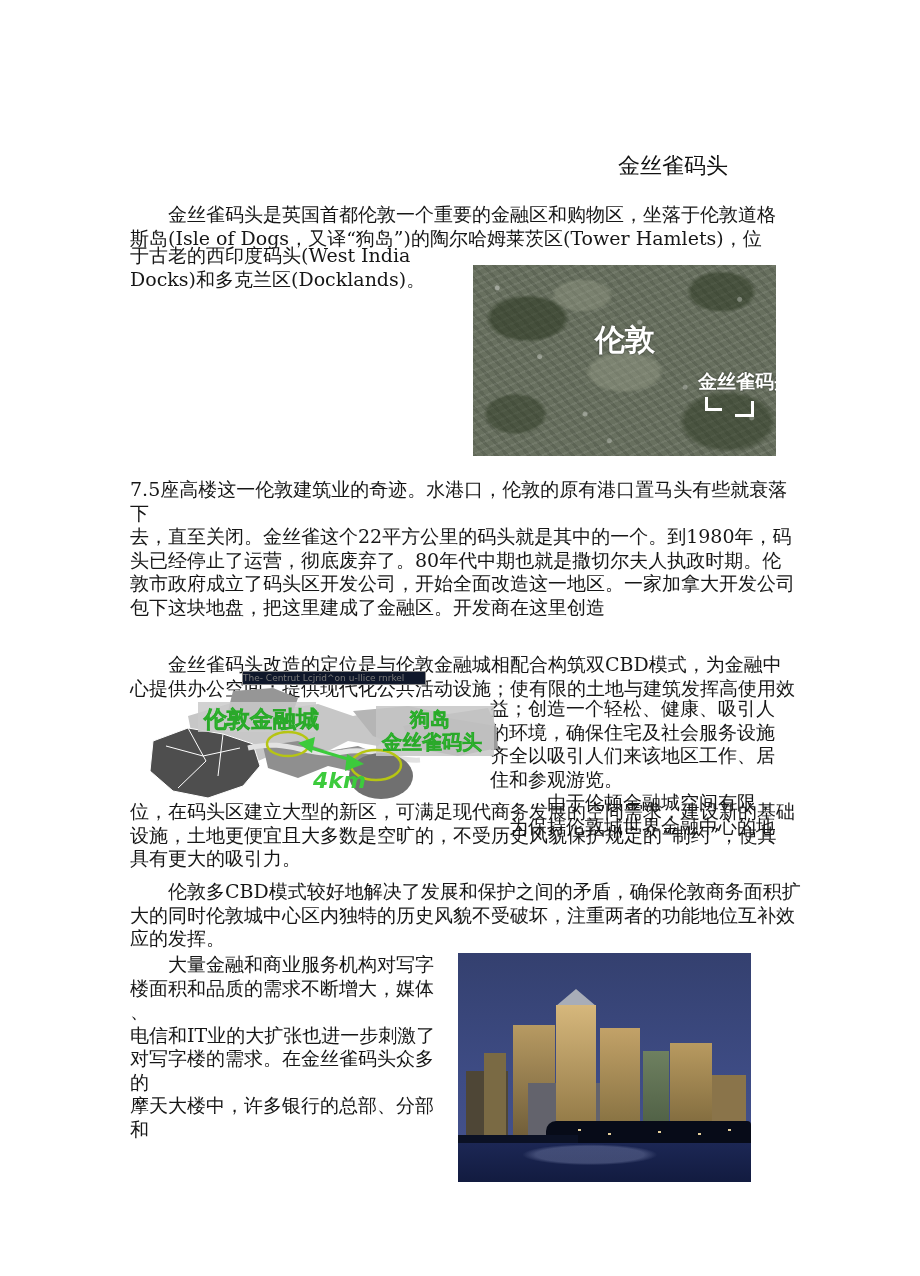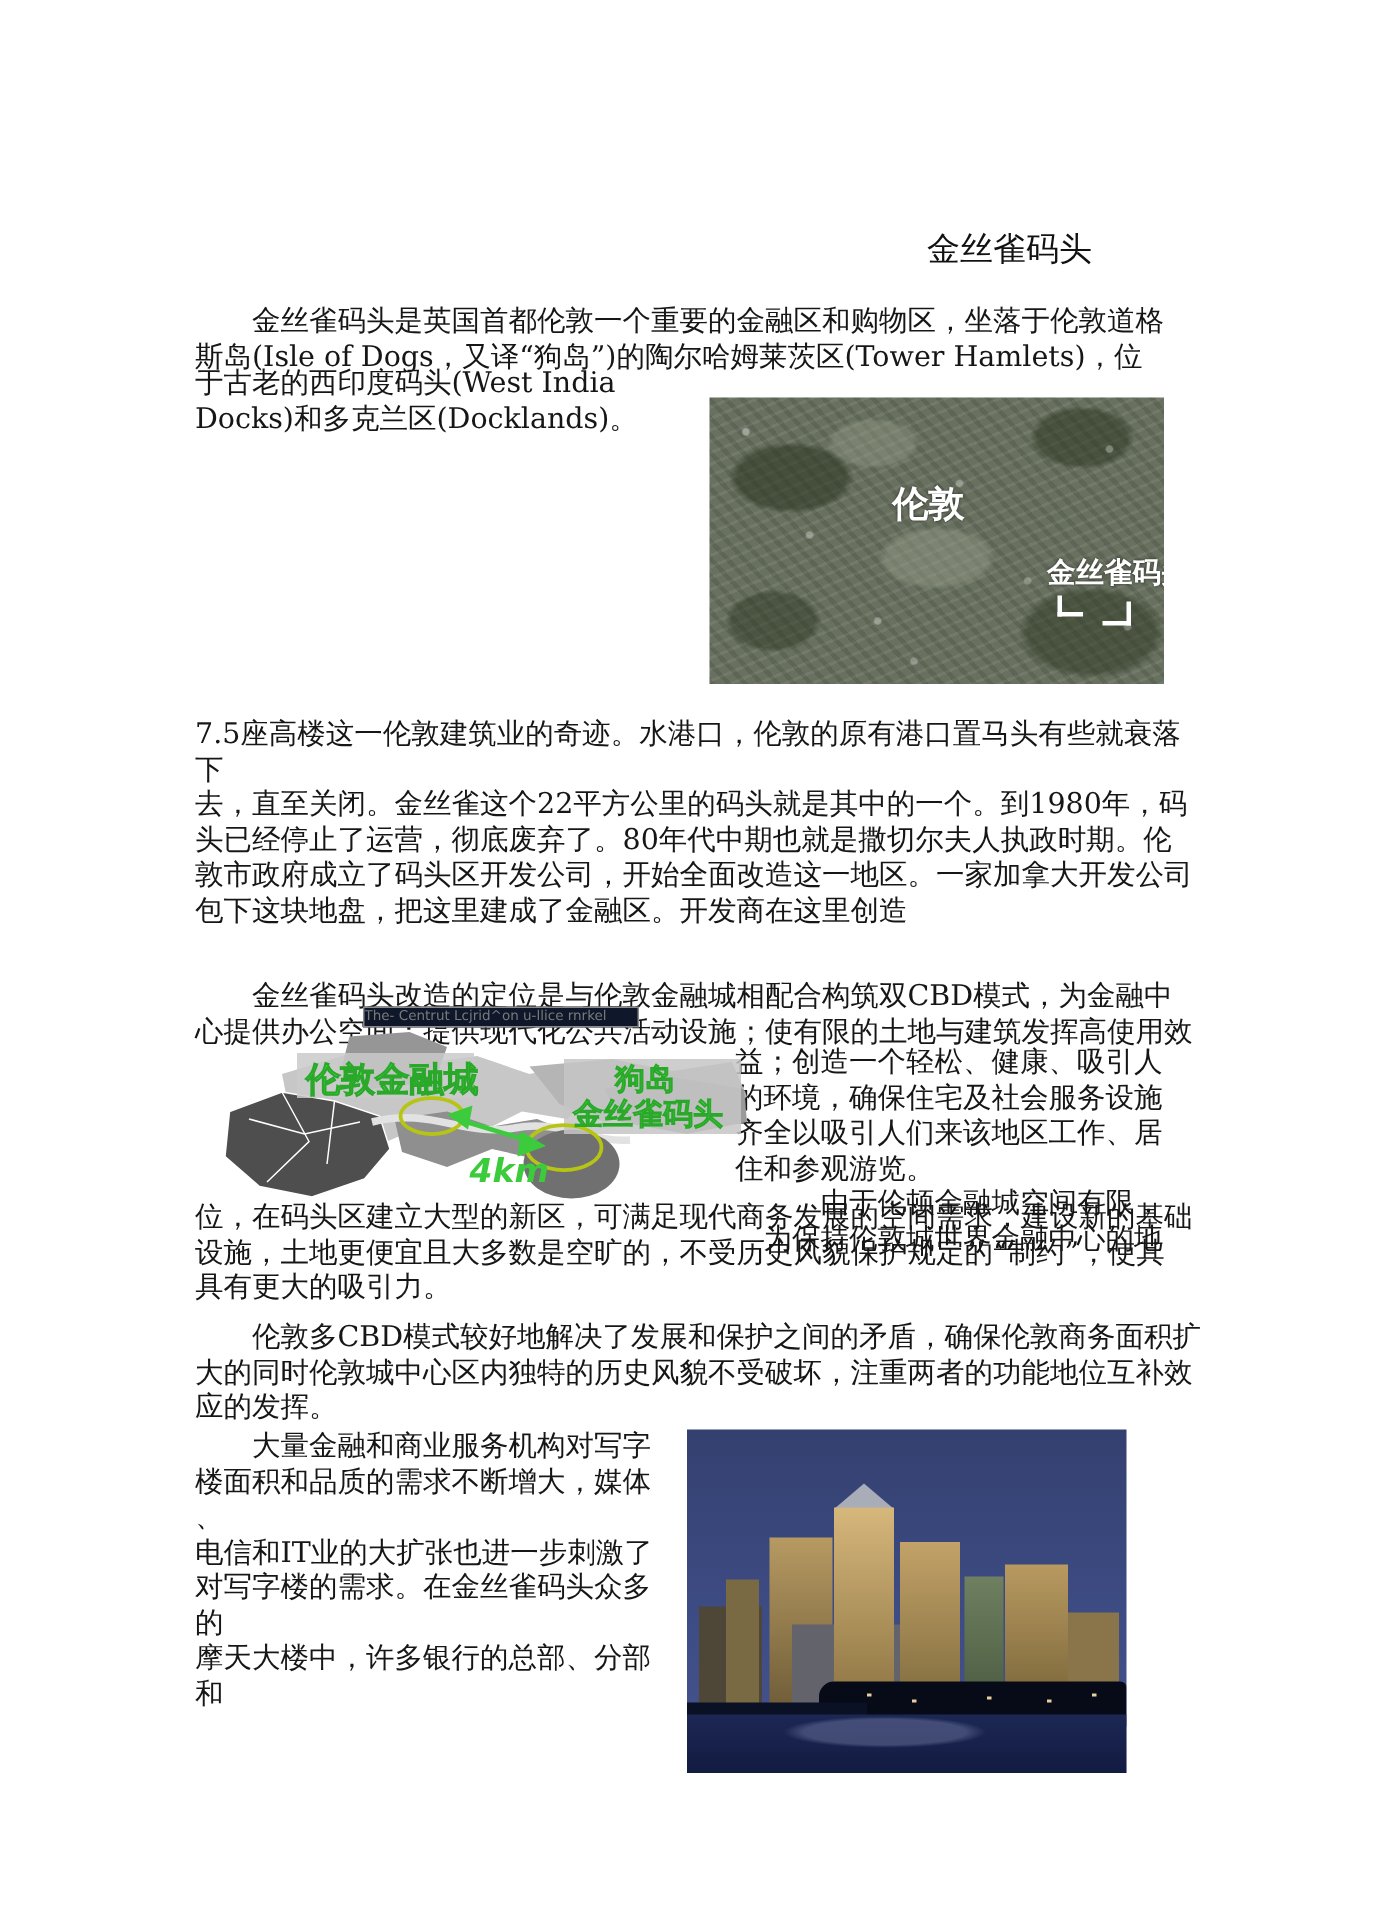--- a/index.html
+++ b/index.html
@@ -37,21 +37,21 @@
       radial-gradient(ellipse 56px 30px at 50% 56%, rgba(150,156,136,.45) 0 60%, transparent 70%),
       radial-gradient(ellipse 44px 24px at 36% 16%, rgba(150,156,136,.4) 0 60%, transparent 70%),
       repeating-linear-gradient(47deg, rgba(0,0,0,.10) 0 3px, transparent 3px 8px),
       repeating-linear-gradient(-23deg, rgba(255,255,255,.07) 0 2px, transparent 2px 7px);
   }
   .sat-label{
     position:absolute;color:#ffffff;font-weight:bold;
     font-family:"DejaVu Sans","Liberation Sans",sans-serif;
     text-shadow:0 0 2px rgba(0,0,0,.6);white-space:pre;
   }
-  .sat-label.city{left:122px;top:55px;font-size:24px;}
+  .sat-label.city{left:122px;top:55px;font-size:30px;}
   .sat-label.wharf{left:225px;top:104px;font-size:19px;}
   .sat-bracket-a{
     position:absolute;left:232px;top:132px;width:14px;height:11px;
     border-left:3px solid #fff;border-bottom:3px solid #fff;
   }
   .sat-bracket-b{
     position:absolute;left:262px;top:136px;width:16px;height:13px;
     border-right:3px solid #fff;border-bottom:3px solid #fff;
   }
   

